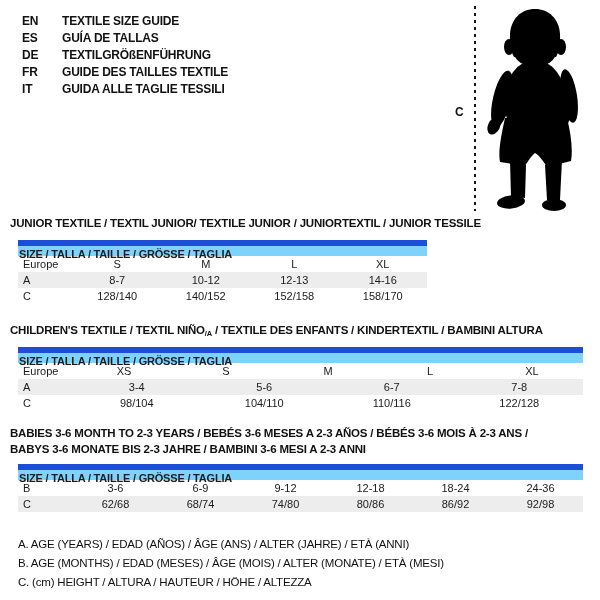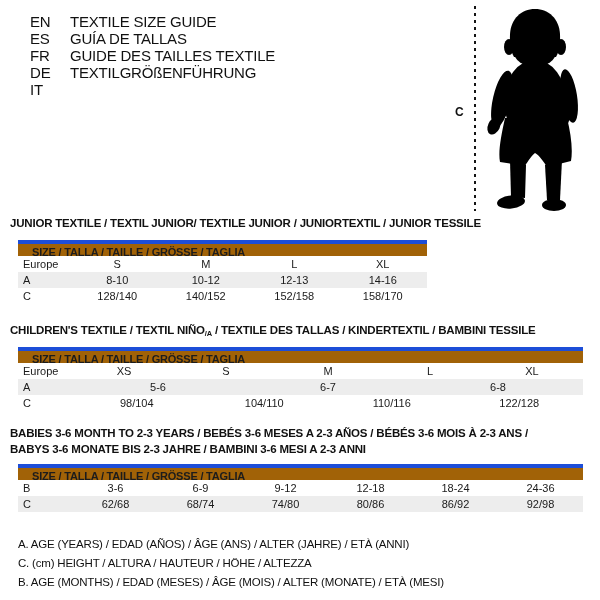--- a/index.html
+++ b/index.html
@@ -3,39 +3,39 @@
 <meta charset="utf-8">
 <style>
   html,body{margin:0;padding:0;}
   body{
     width:600px;height:600px;position:relative;background:#ffffff;
     font-family:"Liberation Sans","DejaVu Sans",sans-serif;color:#111;
     overflow:hidden;
   }
   
   .lang-block{position:absolute;left:22px;top:13px;}
-  .lang-row{display:flex;line-height:17px;font-size:15px;font-weight:400;letter-spacing:-0.2px;margin-left:8px;}
+  .lang-row{display:flex;line-height:17px;font-size:12px;font-weight:700;letter-spacing:-0.2px;}
   .lang-code{width:40px;flex:0 0 40px;}
   
   .measure-line{
     position:absolute;left:474px;top:6px;width:2px;height:205px;
     background:repeating-linear-gradient(to bottom,#141414 0 3.5px,transparent 3.5px 7px);
   }
   .height-label{position:absolute;left:455px;top:105px;font-size:12px;font-weight:700;}
   .silhouette{position:absolute;left:483px;top:6px;}
   
   .section-title{position:absolute;left:10px;font-size:11.5px;font-weight:700;letter-spacing:-0.2px;line-height:15.5px;}
   .section-title .subscript{font-size:7.5px;vertical-align:-2px;}
   
   .size-table{position:absolute;left:18px;}
   .w-narrow{width:409px;}
   .w-wide{width:565px;}
   .thead{
-    height:16px;line-height:16px;background:#a16207;border-top:4px solid #1d4ed8;
-    padding-left:14px;font-size:11px;font-weight:700;letter-spacing:-0.2px;color:#1c1c1c;
+    height:16px;line-height:16px;background:#7dd3fc;border-top:6px solid #1d4ed8;
+    padding-left:1px;font-size:11px;font-weight:700;letter-spacing:-0.2px;color:#1c1c1c;
     box-sizing:border-box;
   }
   .trow{display:flex;height:16px;line-height:16px;font-size:11px;color:#1a1a1a;}
   .trow.shaded{background:#ededed;}
   .tlabel{flex:0 0 55px;padding-left:5px;box-sizing:border-box;}
   .tcell{flex:1;text-align:center;}
   
   .footnotes{position:absolute;left:18px;top:535px;}
   .footnote-line{font-size:11.5px;font-weight:400;letter-spacing:-0.2px;line-height:19px;}
   
@@ -52,29 +52,30 @@
 <div class="lang-block">
   <div class="lang-row">
     <span class="lang-code">EN</span>
     <span>TEXTILE SIZE GUIDE</span>
   </div>
   <div class="lang-row">
     <span class="lang-code">ES</span>
     <span>GUÍA DE TALLAS</span>
   </div>
   <div class="lang-row">
+    <span class="lang-code">DE</span>
+    <span>TEXTILGRÖßENFÜHRUNG</span>
+  </div>
+  <div class="lang-row">
     <span class="lang-code">FR</span>
     <span>GUIDE DES TAILLES TEXTILE</span>
   </div>
   <div class="lang-row">
-    <span class="lang-code">DE</span>
-    <span>TEXTILGRÖßENFÜHRUNG</span>
-  </div>
-  <div class="lang-row">
     <span class="lang-code">IT</span>
+    <span>GUIDA ALLE TAGLIE TESSILI</span>
   </div>
 </div>
 
 <div class="measure-line"></div>
 <div class="height-label">C</div>
 <svg class="silhouette" width="108" height="207" viewBox="0 0 108 207" xmlns="http://www.w3.org/2000/svg" fill="#000">
 
   <path d="M52 3 C38 3 28 13 27 28 C26.5 38 28 46 31 51 L73 51 C76 46 77.5 38 77 28 C76 13 66 3 52 3 Z"></path>
   <ellipse cx="26" cy="41" rx="5" ry="8"></ellipse>
   <ellipse cx="78" cy="41" rx="5" ry="8"></ellipse>
@@ -94,39 +95,39 @@
   <path d="M62 159 L79 154 L77 194 L64 194 Z"></path>
 
   <ellipse cx="28" cy="196" rx="14" ry="6.5" transform="rotate(-6 28 196)"></ellipse>
   <ellipse cx="71" cy="199" rx="12" ry="6"></ellipse>
 </svg>
 
 <div id="junior-title" class="section-title">
     <div><span>JUNIOR TEXTILE / TEXTIL JUNIOR/ TEXTILE JUNIOR / JUNIORTEXTIL / JUNIOR TESSILE</span></div>
   </div>
 <div id="children-title" class="section-title">
-    <div><span>CHILDREN'S TEXTILE / TEXTIL NIÑO</span><span class="subscript">/A</span><span> / TEXTILE DES TALLAS / KINDERTEXTIL / BAMBINI TESSILE</span></div>
+    <div><span>CHILDREN'S TEXTILE / TEXTIL NIÑO</span><span class="subscript">/A</span><span> / TEXTILE DES ENFANTS / KINDERTEXTIL / BAMBINI ALTURA</span></div>
   </div>
 <div id="babies-title" class="section-title">
     <div><span>BABIES 3-6 MONTH TO 2-3 YEARS / BEBÉS 3-6 MESES A 2-3 AÑOS / BÉBÉS 3-6 MOIS À 2-3 ANS /</span></div>
     <div><span>BABYS 3-6 MONATE BIS 2-3 JAHRE / BAMBINI 3-6 MESI A 2-3 ANNI</span></div>
   </div>
 
 <div id="junior-table" class="size-table w-narrow">
     <div class="thead">SIZE / TALLA / TAILLE / GRÖSSE / TAGLIA</div>
     <div class="trow">
       <span class="tlabel">Europe</span>
       <span class="tcell">S</span>
       <span class="tcell">M</span>
       <span class="tcell">L</span>
       <span class="tcell">XL</span>
     </div>
     <div class="trow shaded">
       <span class="tlabel">A</span>
-      <span class="tcell">8-10</span>
+      <span class="tcell">8-7</span>
       <span class="tcell">10-12</span>
       <span class="tcell">12-13</span>
       <span class="tcell">14-16</span>
     </div>
     <div class="trow">
       <span class="tlabel">C</span>
       <span class="tcell">128/140</span>
       <span class="tcell">140/152</span>
       <span class="tcell">152/158</span>
       <span class="tcell">158/170</span>
@@ -137,23 +138,24 @@
     <div class="trow">
       <span class="tlabel">Europe</span>
       <span class="tcell">XS</span>
       <span class="tcell">S</span>
       <span class="tcell">M</span>
       <span class="tcell">L</span>
       <span class="tcell">XL</span>
     </div>
     <div class="trow shaded">
       <span class="tlabel">A</span>
+      <span class="tcell">3-4</span>
       <span class="tcell">5-6</span>
       <span class="tcell">6-7</span>
-      <span class="tcell">6-8</span>
+      <span class="tcell">7-8</span>
     </div>
     <div class="trow">
       <span class="tlabel">C</span>
       <span class="tcell">98/104</span>
       <span class="tcell">104/110</span>
       <span class="tcell">110/116</span>
       <span class="tcell">122/128</span>
     </div>
   </div>
 <div id="babies-table" class="size-table w-wide">
@@ -173,15 +175,15 @@
       <span class="tcell">68/74</span>
       <span class="tcell">74/80</span>
       <span class="tcell">80/86</span>
       <span class="tcell">86/92</span>
       <span class="tcell">92/98</span>
     </div>
   </div>
 
 <div class="footnotes">
   <div class="footnote-line">A. AGE (YEARS) / EDAD (AÑOS) / ÂGE (ANS) / ALTER (JAHRE) / ETÀ (ANNI)</div>
+  <div class="footnote-line">B. AGE (MONTHS) / EDAD (MESES) / ÂGE (MOIS) / ALTER (MONATE) / ETÀ (MESI)</div>
   <div class="footnote-line">C. (cm) HEIGHT / ALTURA / HAUTEUR / HÖHE / ALTEZZA</div>
-  <div class="footnote-line">B. AGE (MONTHS) / EDAD (MESES) / ÂGE (MOIS) / ALTER (MONATE) / ETÀ (MESI)</div>
 </div>
 
 </body></html>

